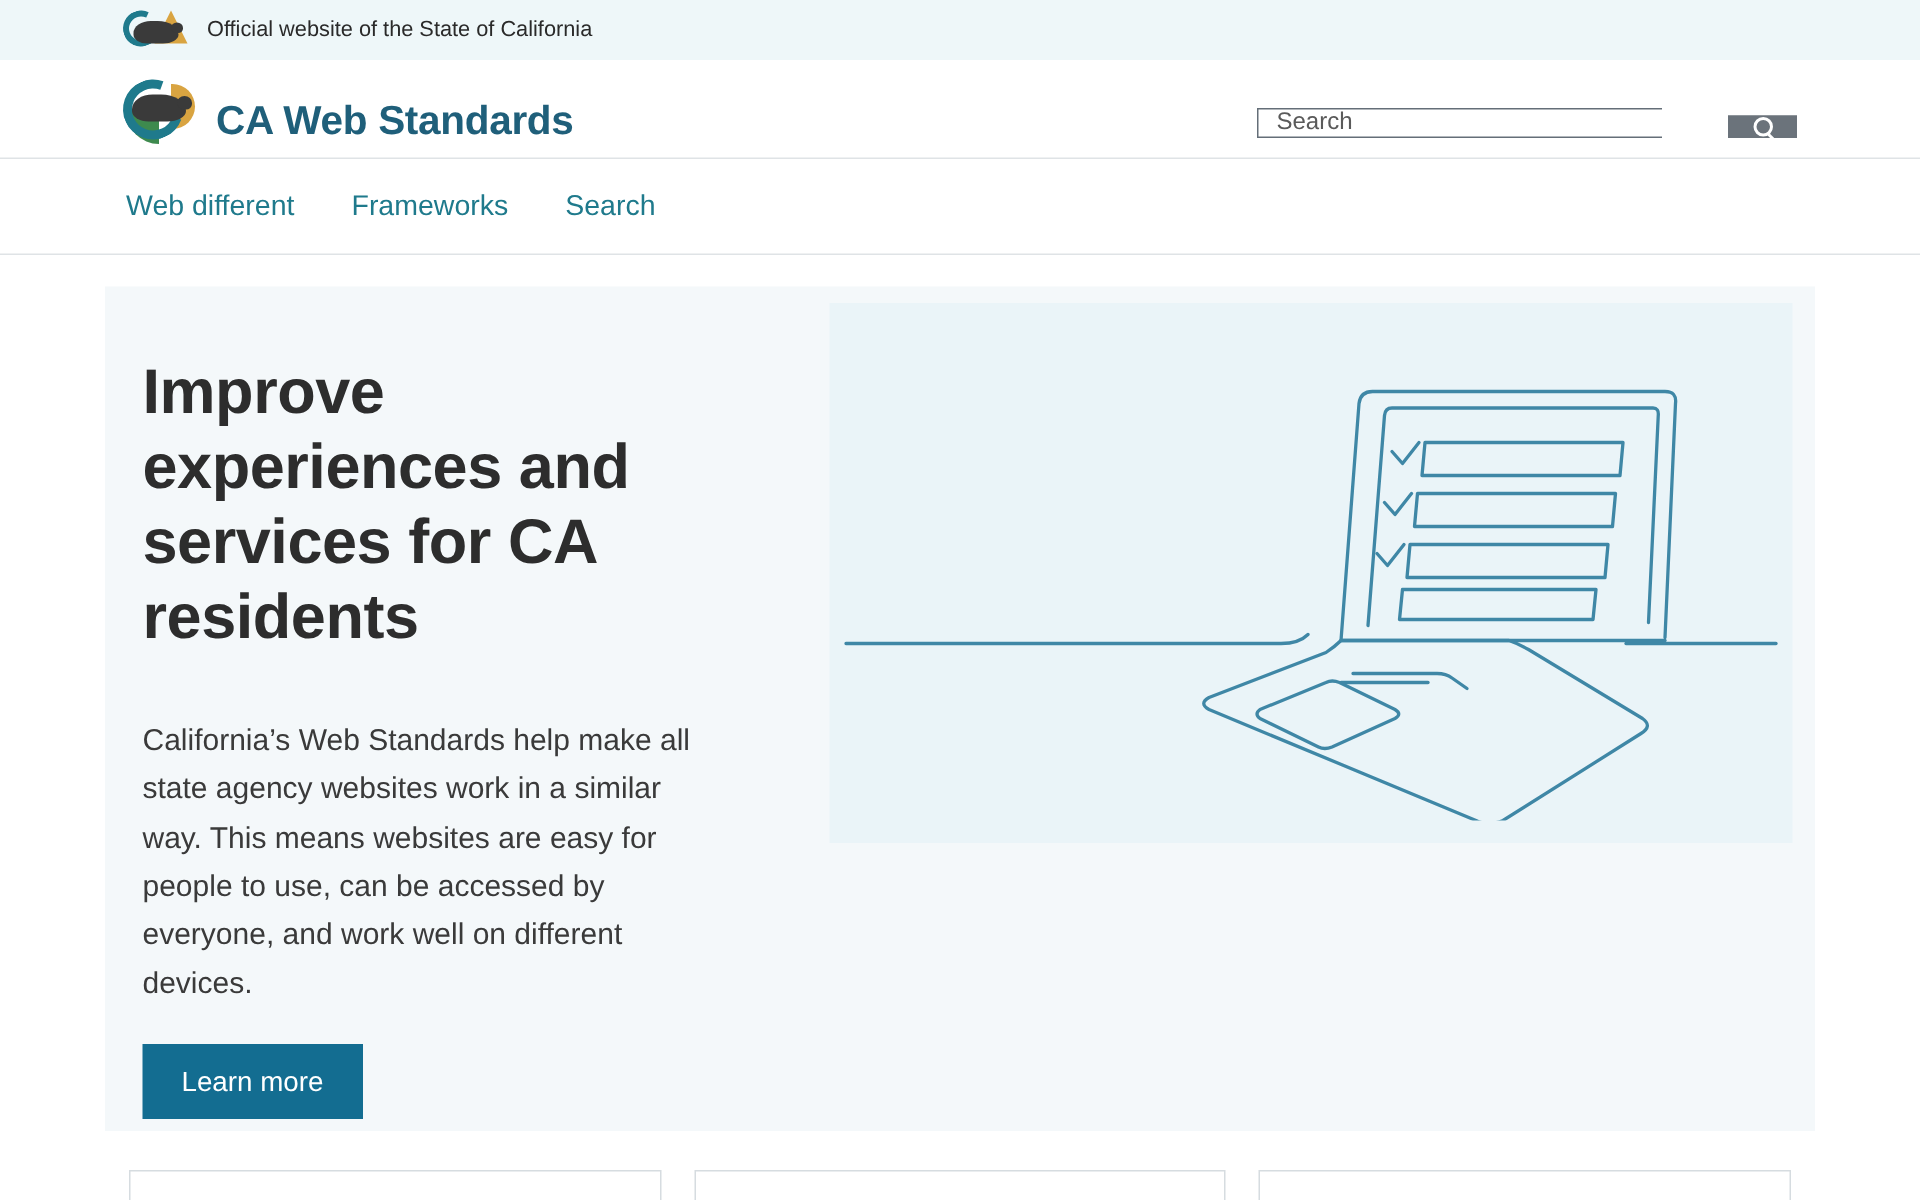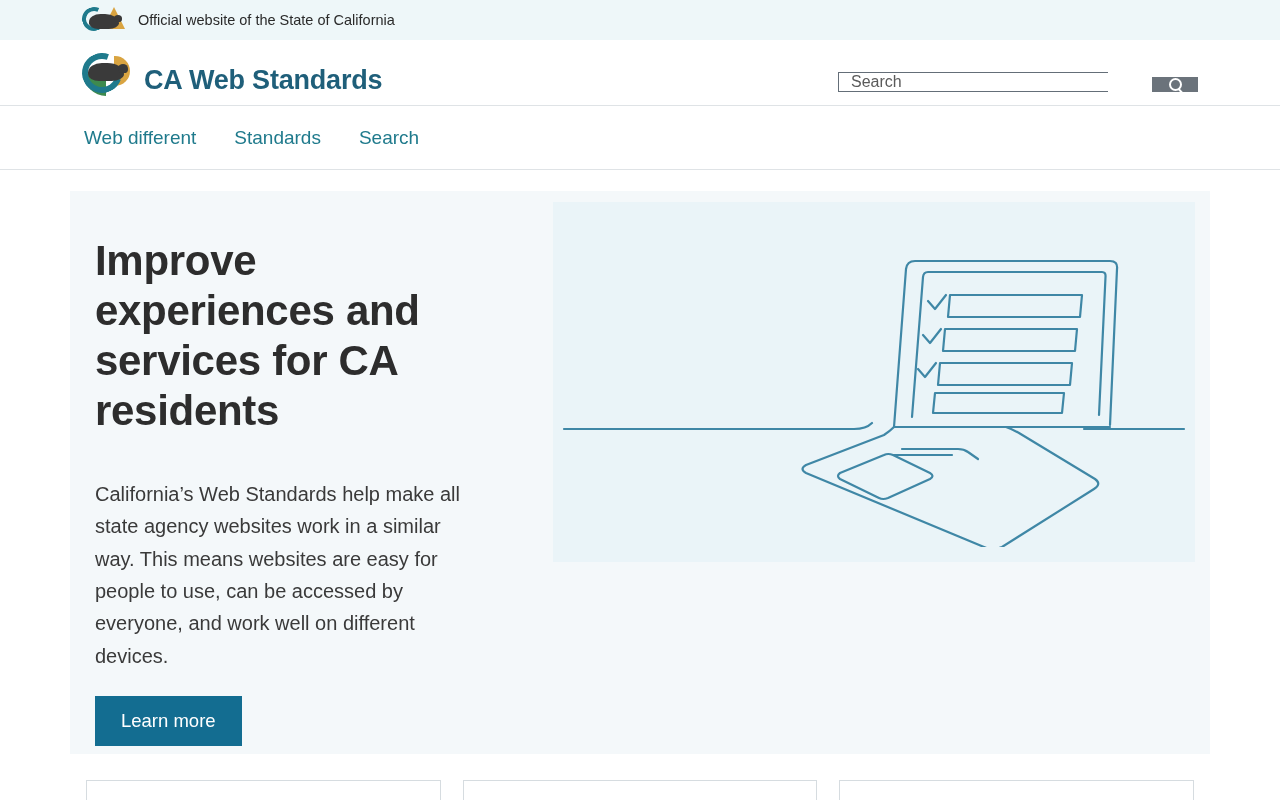--- a/index.html
+++ b/index.html
@@ -333,21 +333,21 @@
   <div class="search-wrap">
     <input class="search-input" type="text" placeholder="Search" style="">
     <button class="search-btn">
       <span class="mag"></span>
     </button>
   </div>
 </header>
 
 <nav class="main-nav">
   <span class="nav-item">Web different</span>
-  <span class="nav-item">Standards</span>
+  <span class="nav-item">Frameworks</span>
   <span class="nav-item">Search</span>
 </nav>
 
 <main class="page-body">
 
   <section class="hero">
     <div class="hero-left">
       <h1 class="hero-title">Improve experiences and services for CA residents</h1>
       <p class="hero-text">California’s Web Standards help make all state agency websites work in a similar way. This means websites are easy for people to use, can be accessed by everyone, and work well on different devices.</p>
       <button class="learn-more">Learn more</button>

